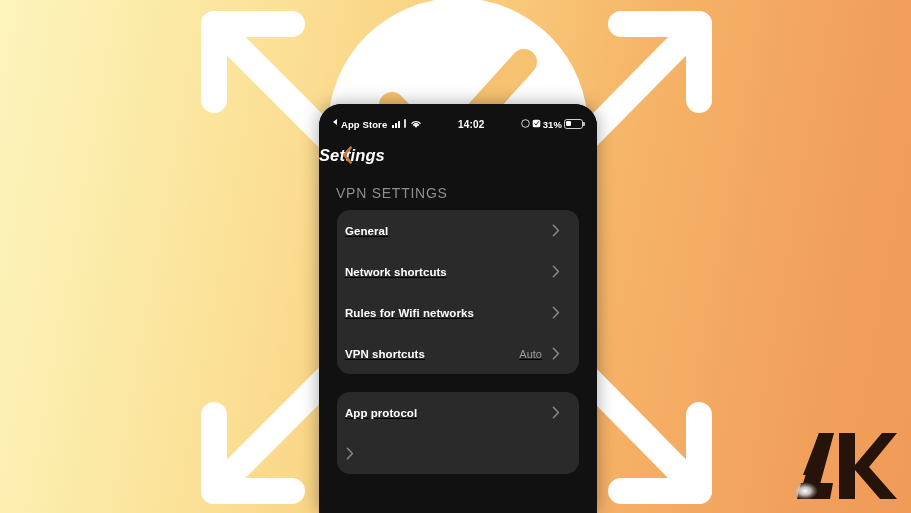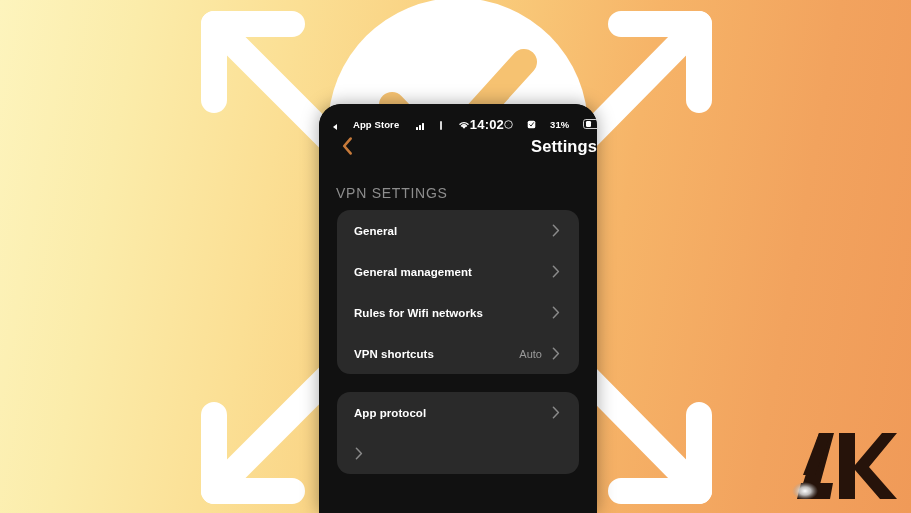--- a/index.html
+++ b/index.html
@@ -63,50 +63,50 @@
     display: flex;
     align-items: center;
     padding: 0 14px;
     color: #ffffff;
     font-size: 9.5px;
     font-weight: bold;
     letter-spacing: 0.1px;
   }
   .sb-left {
     display: flex;
-    align-items: flex-end;
-    gap: 15px;
+    align-items: flex-start;
+    gap: 3px;
     flex: 0 0 auto;
   }
   .sb-back-tri {
     width: 0; height: 0;
     border-top: 3.6px solid transparent;
     border-bottom: 3.6px solid transparent;
     border-right: 4.6px solid #ffffff;
     display: inline-block;
     margin-right: 1px;
   }
   .sb-appname { font-size: 9.5px; font-weight: bold; }
   .sb-bars { display: inline-flex; align-items: flex-end; gap: 1px; height: 9px; margin-left: 2px;}
   .sb-bars i { display:block; width: 2px; background: #fff; border-radius: 0.5px; }
   .sb-bars i:nth-child(1){ height: 3px; }
   .sb-bars i:nth-child(2){ height: 5px; }
   .sb-bars i:nth-child(3){ height: 7px; }
   .sb-sep { width:1.5px; height:9px; background:#d8d8d8; margin: 0 1px; border-radius:1px;}
   .sb-center {
     flex: 1 1 auto;
     text-align: center;
-    font-size: 13px;
+    font-size: 10px;
     font-weight: bold;
     letter-spacing: 0.2px;
   }
   .sb-right {
     display: flex;
-    align-items: center;
-    gap: 14px;
+    align-items: flex-start;
+    gap: 2px;
     flex: 0 0 auto;
   }
   .sb-pct { font-size: 9.5px; font-weight: bold; }
   .sb-battery {
     width: 19px; height: 10px;
     border: 1.2px solid #cfcfcf;
     border-radius: 2.8px;
     position: relative;
     box-sizing: border-box;
     display: inline-block;
@@ -124,25 +124,26 @@
     left: 1.2px; top: 1.2px; bottom: 1.2px;
     width: 31%;
     background: #ffffff;
     border-radius: 1.2px;
     display:block;
   }
 
   
   .navbar {
     position: absolute;
-    left: 0; right: 0; top: 24px;
+    left: 0; right: 0; top: 33px;
     height: 36px;
     display: flex;
     align-items: center;
-    justify-content: flex-end;
+    justify-content: flex-start;
+    font-style: italic;
   }
   .nav-back {
     position: absolute;
     left: 19px;
     top: 50%;
     transform: translateY(-50%);
     width: 18px; height: 18px;
     display: flex; align-items: center; justify-content: center;
     cursor: pointer;
   }
@@ -174,23 +175,24 @@
     margin: 0 18px 0 18px;
     background: #2a2a2a;
     border-radius: 13px;
     overflow: hidden;
   }
   .row {
     position: relative;
     height: 41px;
     display: flex;
     align-items: center;
-    padding: 0 19px 0 17px;
+    padding: 0 19px 0 8px;
     box-sizing: border-box;
     cursor: pointer;
+    text-decoration: underline;
   }
   .row-label {
     color: #ffffff;
     font-size: 11.5px;
     font-weight: bold;
     letter-spacing: 0.05px;
     flex: 1 1 auto;
     white-space: nowrap;
   }
   .row-value {
@@ -306,21 +308,21 @@
           <div class="row">
             <span class="row-label">General</span>
             <span class="chev">
               <svg width="8" height="13" viewBox="0 0 8 13">
                 <path d="M1.4 1.3 L6.4 6.5 L1.4 11.7" stroke="#8a8a8a" stroke-width="1.5" fill="none" stroke-linecap="round" stroke-linejoin="round"></path>
               </svg>
             </span>
           </div>
 
           <div class="row">
-            <span class="row-label">General management</span>
+            <span class="row-label">Network shortcuts</span>
             <span class="chev">
               <svg width="8" height="13" viewBox="0 0 8 13">
                 <path d="M1.4 1.3 L6.4 6.5 L1.4 11.7" stroke="#8a8a8a" stroke-width="1.5" fill="none" stroke-linecap="round" stroke-linejoin="round"></path>
               </svg>
             </span>
           </div>
 
           <div class="row">
             <span class="row-label">Rules for Wifi networks</span>
             <span class="chev">

